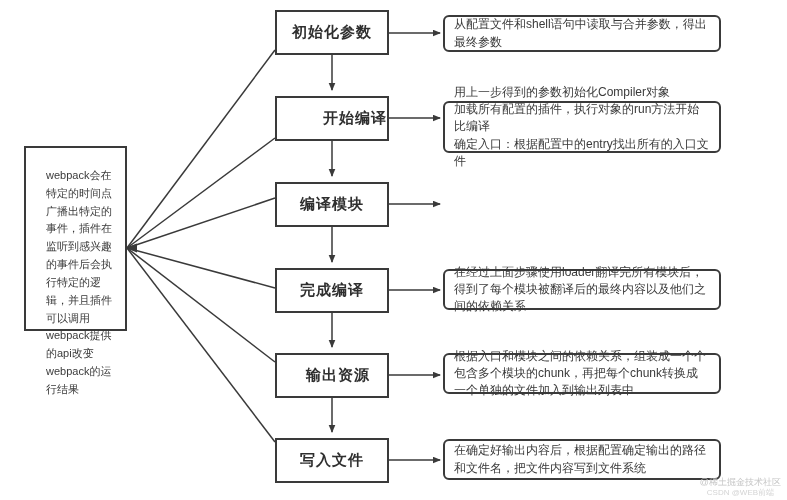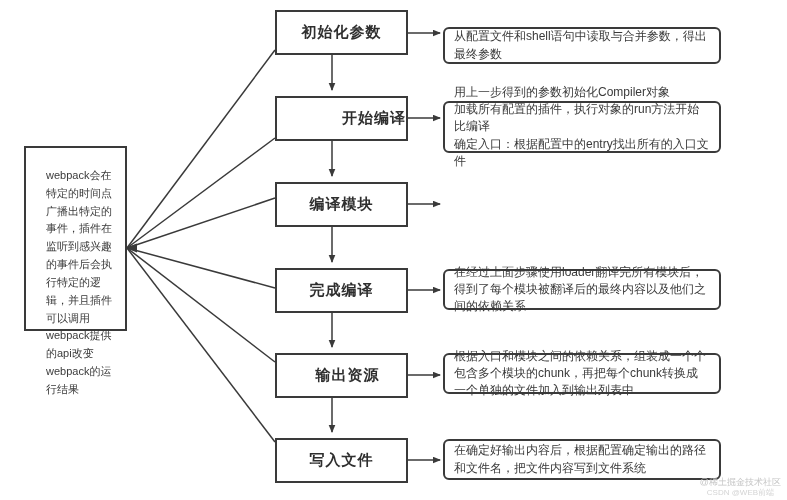--- a/index.html
+++ b/index.html
@@ -27,21 +27,21 @@
   .note-box {
     left: 24px; top: 146px;
     width: 103px; height: 185px;
     padding: 19px 8px 8px 20px;
     font-size: 11px;
     line-height: 1.62;
     color: #3a3a3a;
   }
   .step-box {
     left: 275px;
-    width: 133px; height: 45px;
+    width: 114px; height: 45px;
     display: flex;
     align-items: center;
     justify-content: center;
     font-size: 15px;
     font-weight: 600;
     letter-spacing: 1px;
     color: #2f2f2f;
   }
   .desc-box {
     left: 443px;
@@ -123,21 +123,21 @@
   <div class="box step-box" style="top:268px;">
       <span>完成编译</span>
     </div>
   <div class="box step-box" style="top:353px;padding-left:12px;">
       <span>输出资源</span>
     </div>
   <div class="box step-box" style="top:438px;">
       <span>写入文件</span>
     </div>
 
-  <div class="box desc-box" style="top:15px;  height:37px;margin-top:12px;"><span>从配置文件和shell语句中读取与合并参数，得出最终参数</span></div>
+  <div class="box desc-box" style="top:15px;  height:37px;"><span>从配置文件和shell语句中读取与合并参数，得出最终参数</span></div>
   <div class="box desc-box" style="top:101px;  height:52px;"><span>用上一步得到的参数初始化Compiler对象
 加载所有配置的插件，执行对象的run方法开始比编译
 确定入口：根据配置中的entry找出所有的入口文件</span></div>
   <div class="box desc-box" style="top:269px; height:41px;"><span>在经过上面步骤使用loader翻译完所有模块后，得到了每个模块被翻译后的最终内容以及他们之间的依赖关系</span></div>
   <div class="box desc-box" style="top:353px; height:41px;align-items:center;"><span>根据入口和模块之间的依赖关系，组装成一个个包含多个模块的chunk，再把每个chunk转换成一个单独的文件加入到输出列表中</span></div>
   <div class="box desc-box" style="top:439px; height:41px;"><span>在确定好输出内容后，根据配置确定输出的路径和文件名，把文件内容写到文件系统</span></div>
 
   <div class="watermark">
     <div class="wm1">@稀土掘金技术社区</div>
     <div class="wm2">CSDN @WEB前端</div>

